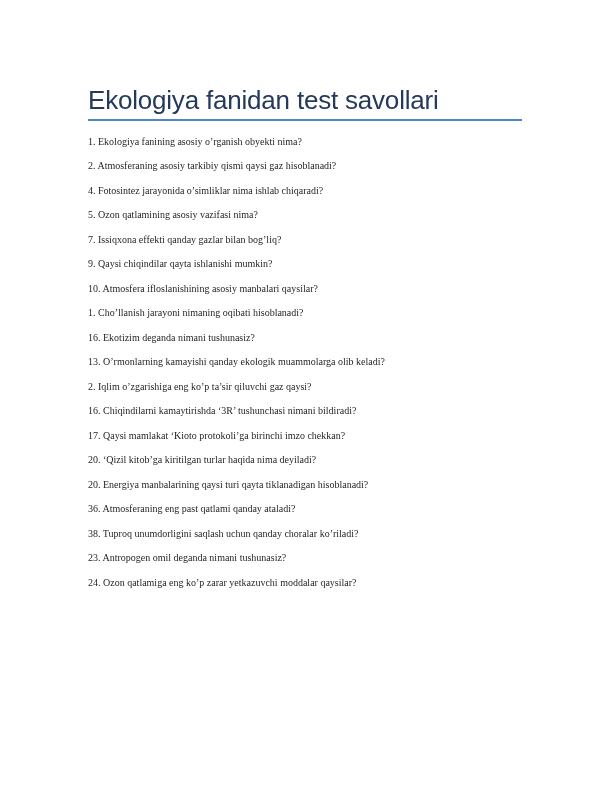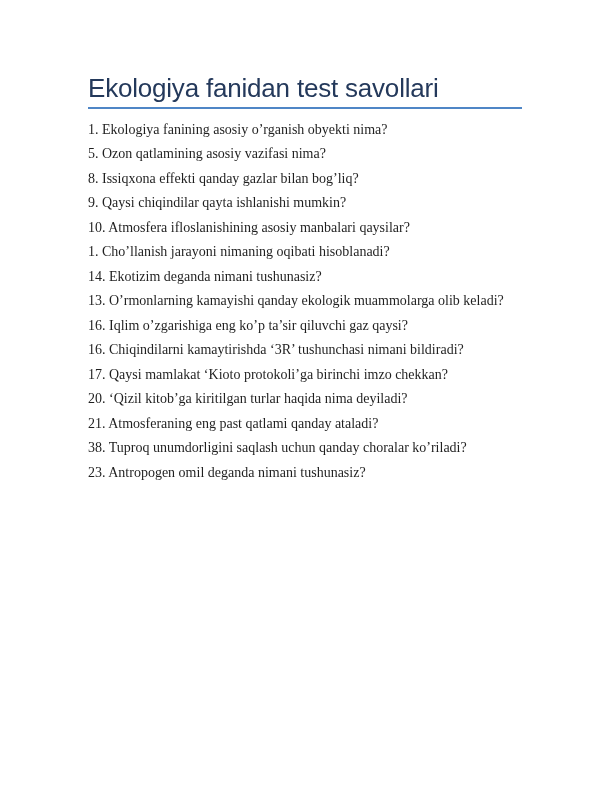--- a/index.html
+++ b/index.html
@@ -14,21 +14,21 @@
     padding: 0;
     width: 612px;
     height: 792px;
     background: var(--page-background);
   }
   .page {
     position: relative;
     width: 612px;
     height: 788px;
     background: var(--page-background);
-    padding: 0 90px 0 88px;
+    padding: 12px 90px 0 88px;
     overflow: hidden;
   }
   .doc-title {
     margin: 73px 0 0 0;
     font-family: "Liberation Sans", sans-serif;
     font-size: 26px;
     line-height: 31px;
     font-weight: 400;
     letter-spacing: -0.2px;
     color: var(--title-text);
@@ -38,41 +38,45 @@
     height: 1.5px;
     width: 100%;
     background: var(--rule);
   }
   .questions {
     margin-top: 14px;
   }
   .question {
     margin: 0 0 11.5px 0;
     font-family: "Liberation Serif", "DejaVu Serif", serif;
-    font-size: 14px;
+    font-size: 10px;
     line-height: 13px;
     color: var(--body-text);
   }
 </style>
 </head>
 <body>
 
 <div class="page">
   <h1 class="doc-title">Ekologiya fanidan test savollari</h1>
   <div class="title-rule"></div>
   <div class="questions">
       <p class="question">1. Ekologiya fanining asosiy o’rganish obyekti nima?</p>
+      <p class="question">2. Atmosferaning asosiy tarkibiy qismi qaysi gaz hisoblanadi?</p>
+      <p class="question">4. Fotosintez jarayonida o’simliklar nima ishlab chiqaradi?</p>
       <p class="question">5. Ozon qatlamining asosiy vazifasi nima?</p>
-      <p class="question">8. Issiqxona effekti qanday gazlar bilan bog’liq?</p>
+      <p class="question">7. Issiqxona effekti qanday gazlar bilan bog’liq?</p>
       <p class="question">9. Qaysi chiqindilar qayta ishlanishi mumkin?</p>
       <p class="question">10. Atmosfera ifloslanishining asosiy manbalari qaysilar?</p>
       <p class="question">1. Cho’llanish jarayoni nimaning oqibati hisoblanadi?</p>
-      <p class="question">14. Ekotizim deganda nimani tushunasiz?</p>
+      <p class="question">16. Ekotizim deganda nimani tushunasiz?</p>
       <p class="question">13. O’rmonlarning kamayishi qanday ekologik muammolarga olib keladi?</p>
-      <p class="question">16. Iqlim o’zgarishiga eng ko’p ta’sir qiluvchi gaz qaysi?</p>
+      <p class="question">2. Iqlim o’zgarishiga eng ko’p ta’sir qiluvchi gaz qaysi?</p>
       <p class="question">16. Chiqindilarni kamaytirishda ‘3R’ tushunchasi nimani bildiradi?</p>
       <p class="question">17. Qaysi mamlakat ‘Kioto protokoli’ga birinchi imzo chekkan?</p>
       <p class="question">20. ‘Qizil kitob’ga kiritilgan turlar haqida nima deyiladi?</p>
-      <p class="question">21. Atmosferaning eng past qatlami qanday ataladi?</p>
+      <p class="question">20. Energiya manbalarining qaysi turi qayta tiklanadigan hisoblanadi?</p>
+      <p class="question">36. Atmosferaning eng past qatlami qanday ataladi?</p>
       <p class="question">38. Tuproq unumdorligini saqlash uchun qanday choralar ko’riladi?</p>
       <p class="question">23. Antropogen omil deganda nimani tushunasiz?</p>
+      <p class="question">24. Ozon qatlamiga eng ko’p zarar yetkazuvchi moddalar qaysilar?</p>
     </div>
 </div>
 
 </body></html>

